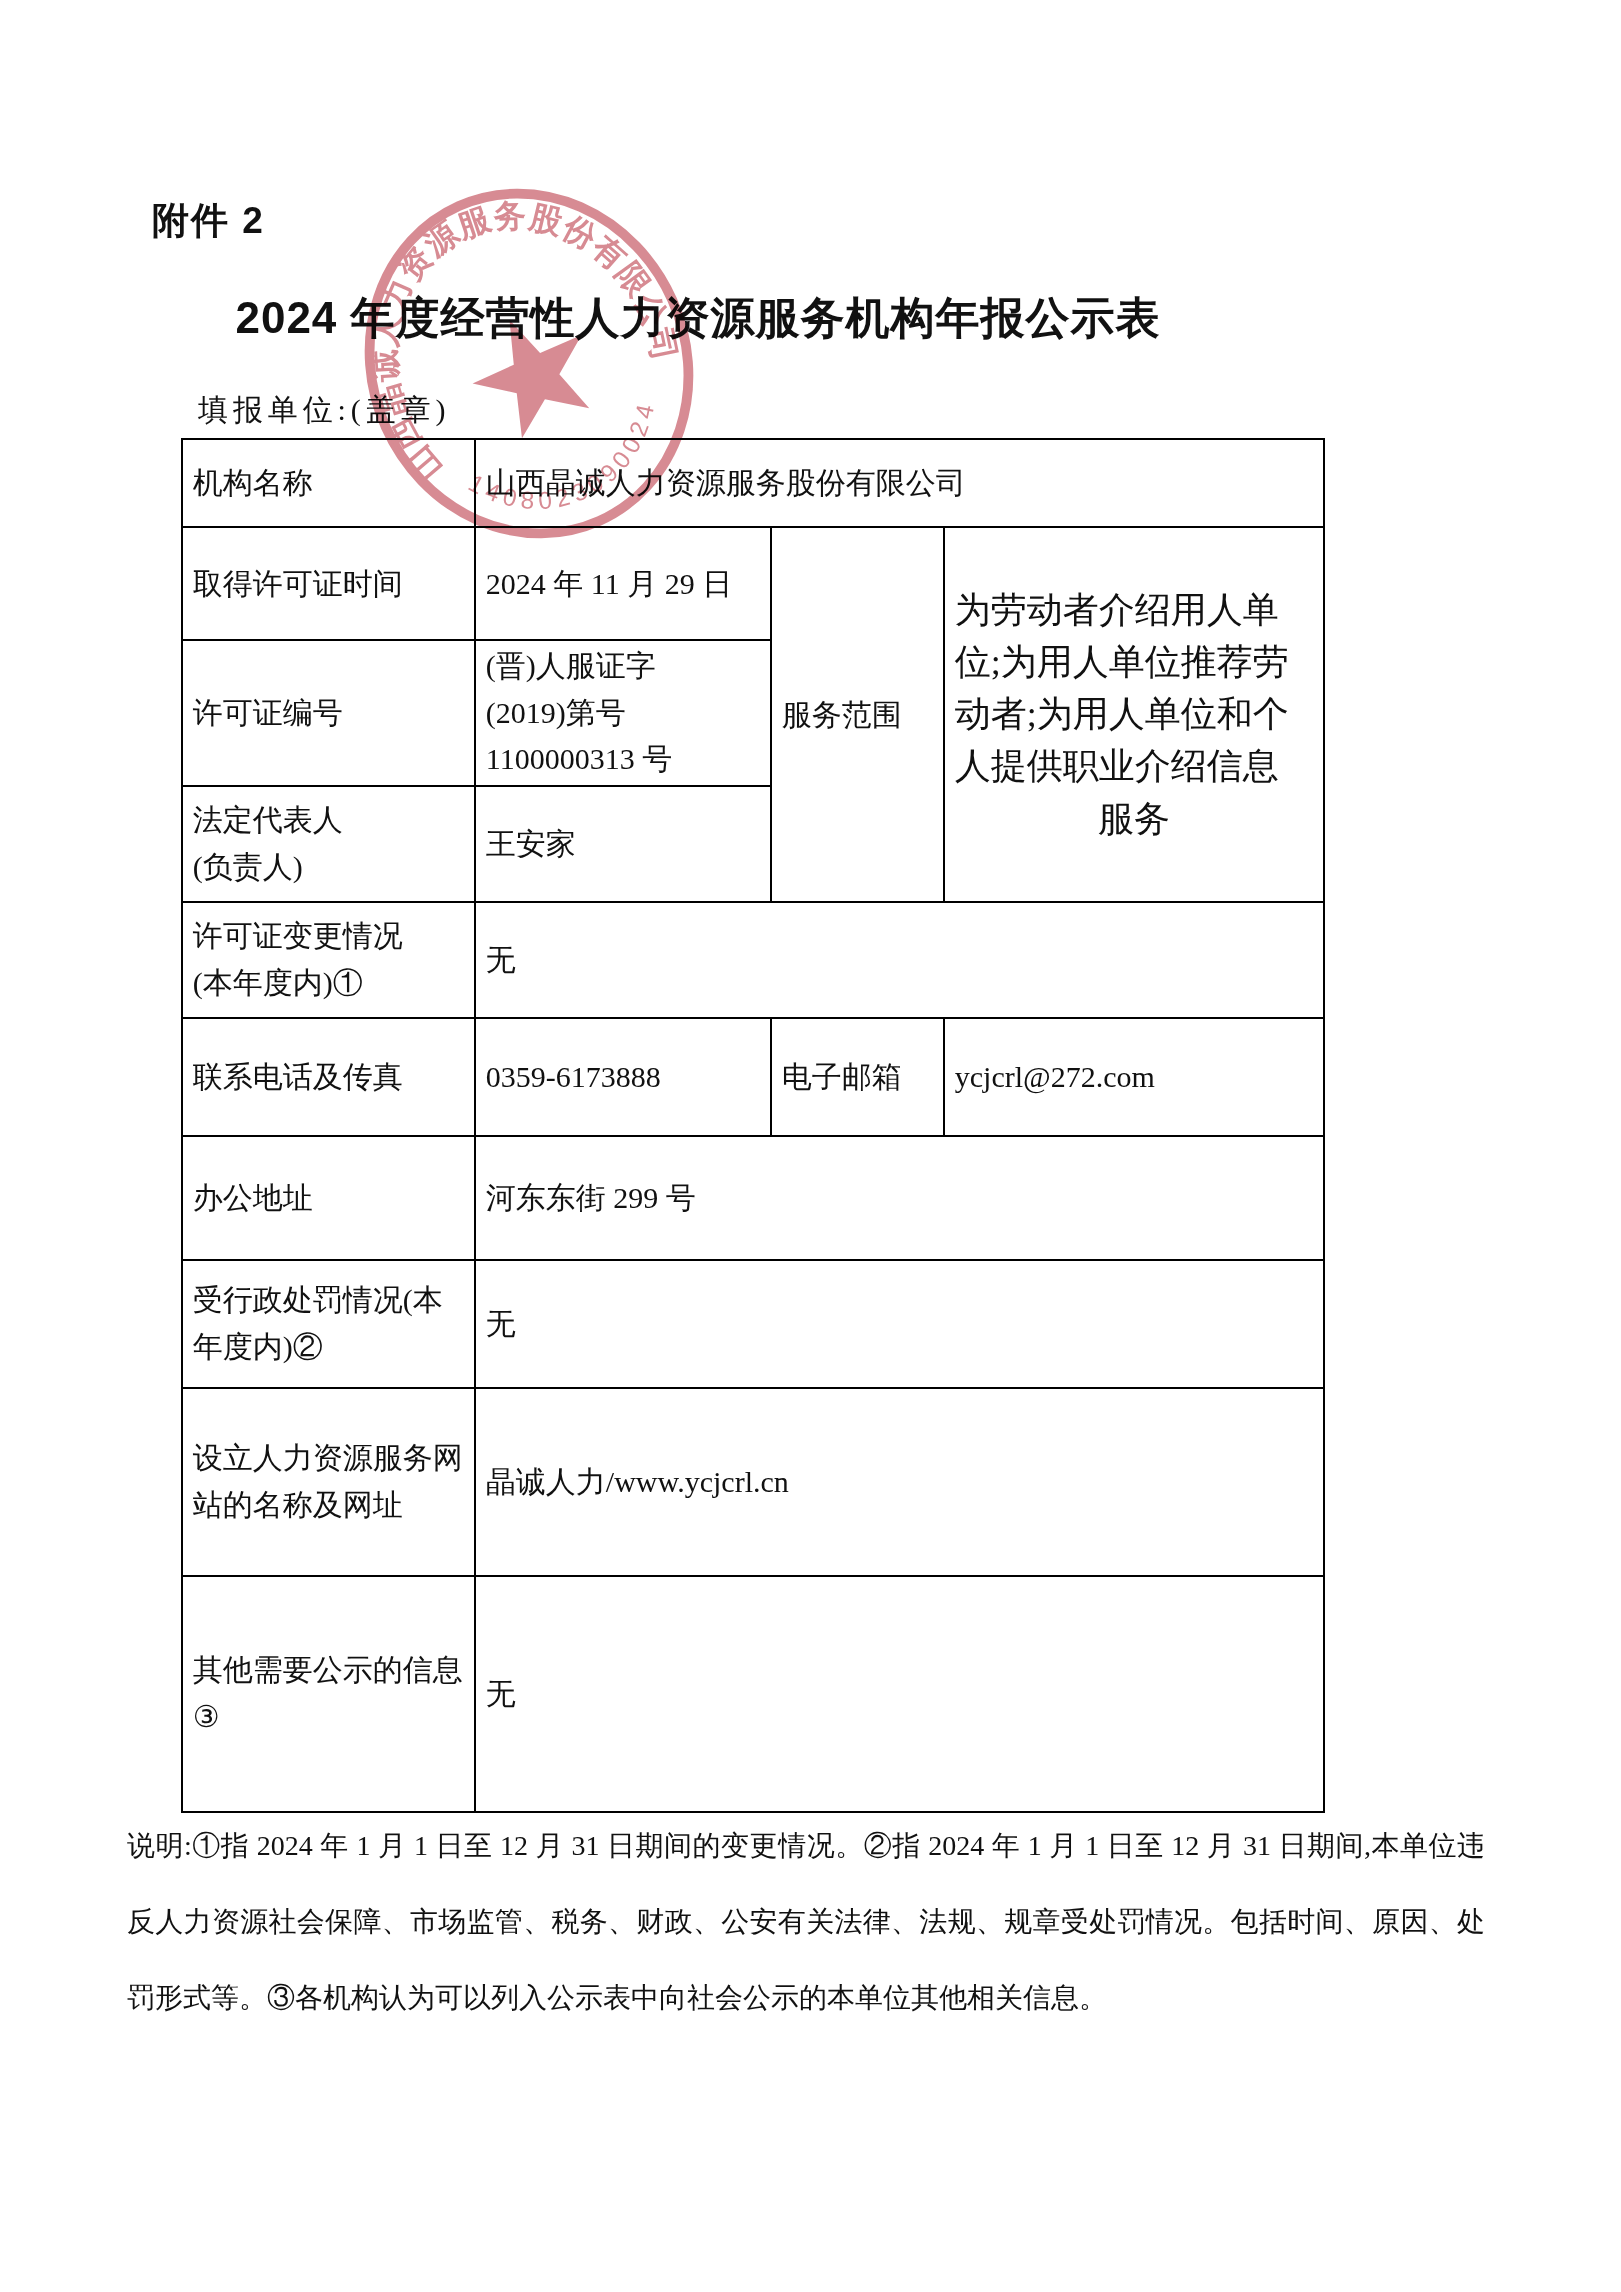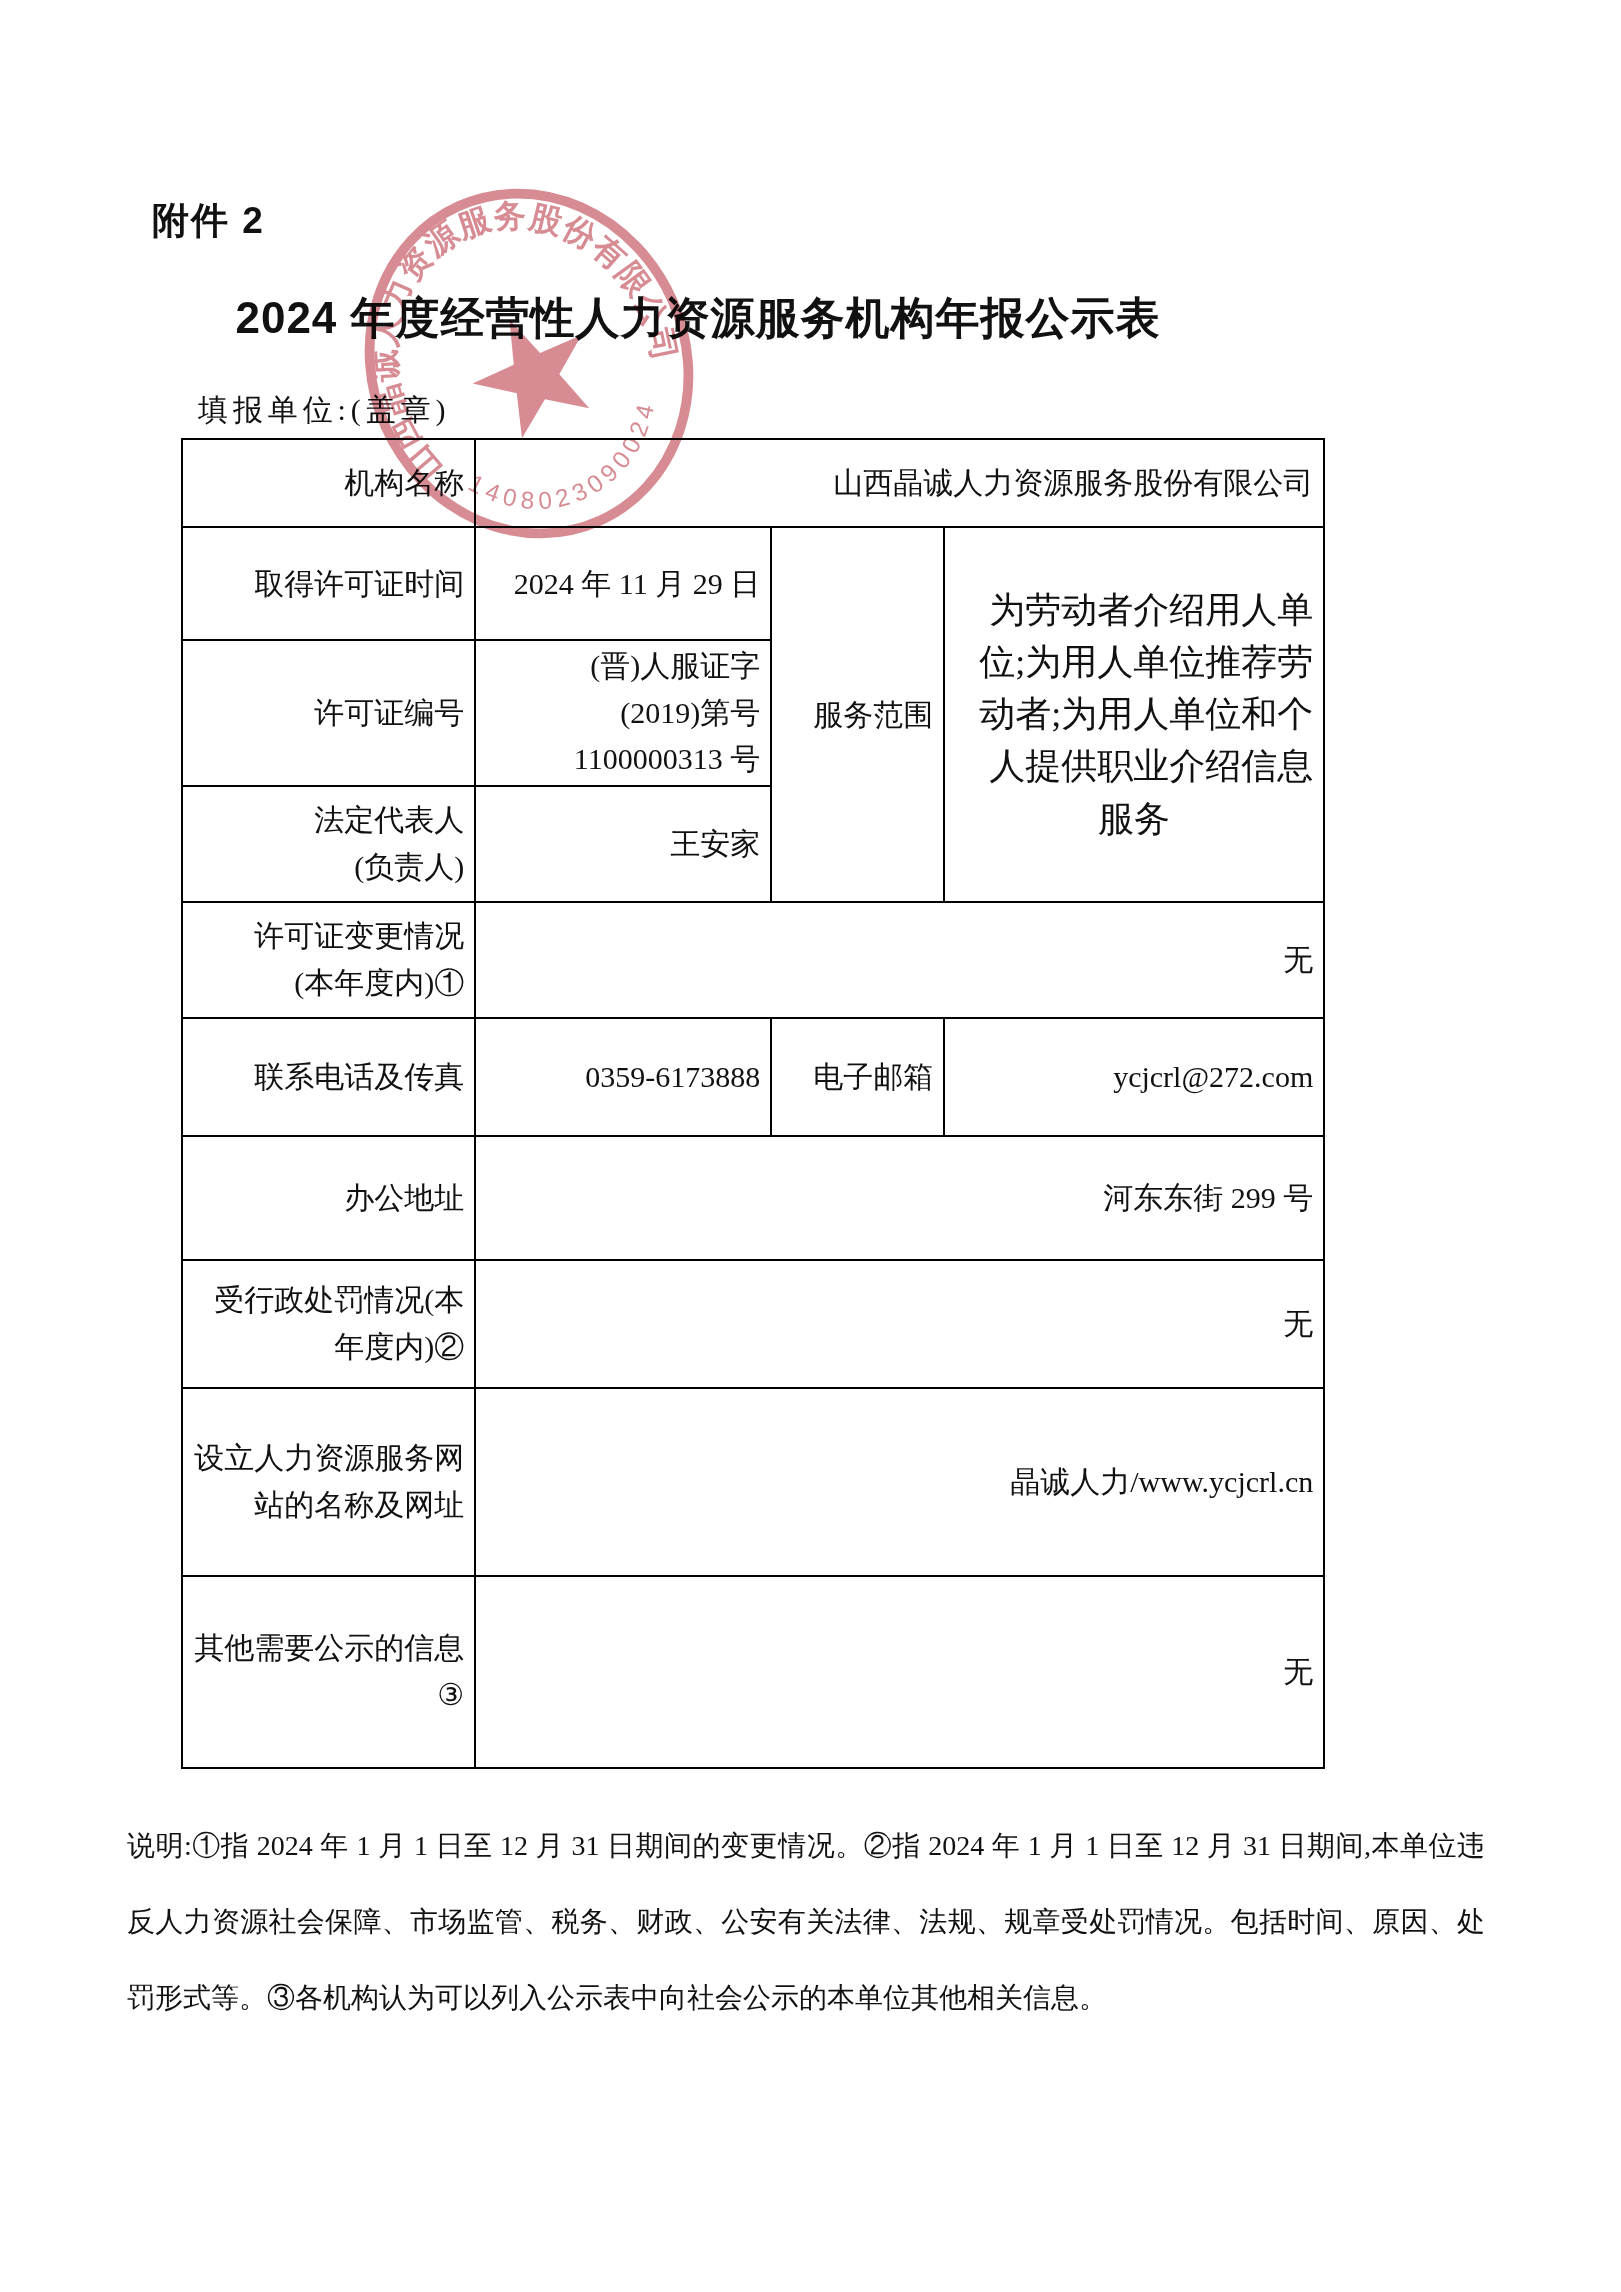--- a/index.html
+++ b/index.html
@@ -32,33 +32,33 @@
   table.report{
     position:absolute;left:181px;top:438px;
     border-collapse:collapse;table-layout:fixed;
     width:1142px;
     font-size:30px;
   }
   table.report{border:2.9px solid #000;}
   table.report td{
     border:2px solid #000;
     padding:2px 9.8px;
-    text-align:right;vertical-align:middle;
+    text-align:left;vertical-align:middle;
     line-height:1.45;
   }
   tr.r1{height:88px}
   tr.r2{height:113px}
   tr.r3{height:132px}
   tr.r4{height:116px}
   tr.r5{height:116px}
   tr.r6{height:118px}
   tr.r7{height:124px}
   tr.r8{height:128px}
   tr.r9{height:188px}
-  tr.r10{height:192px}
+  tr.r10{height:236px}
   td.scope-text{
     text-align:justify;text-align-last:center;
     line-height:61px;font-size:36px;padding:2px 13.7px;
   }
   .lbl-line{display:block;line-height:1.55;}
   .notes{
     position:absolute;left:127px;top:1808px;width:1358px;
     margin:0;
     font-size:28px;line-height:76px;
     text-align:justify;

